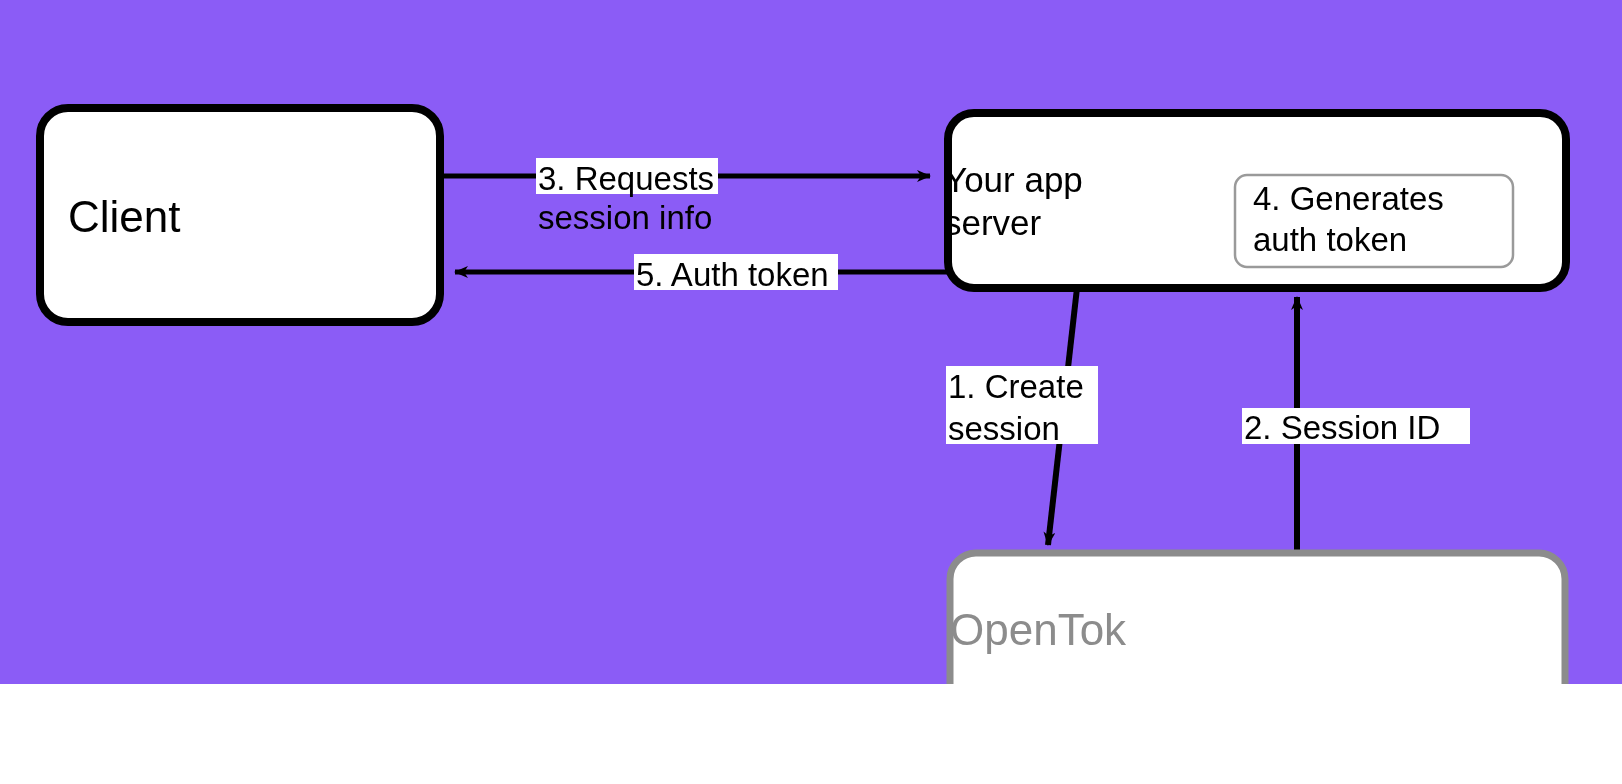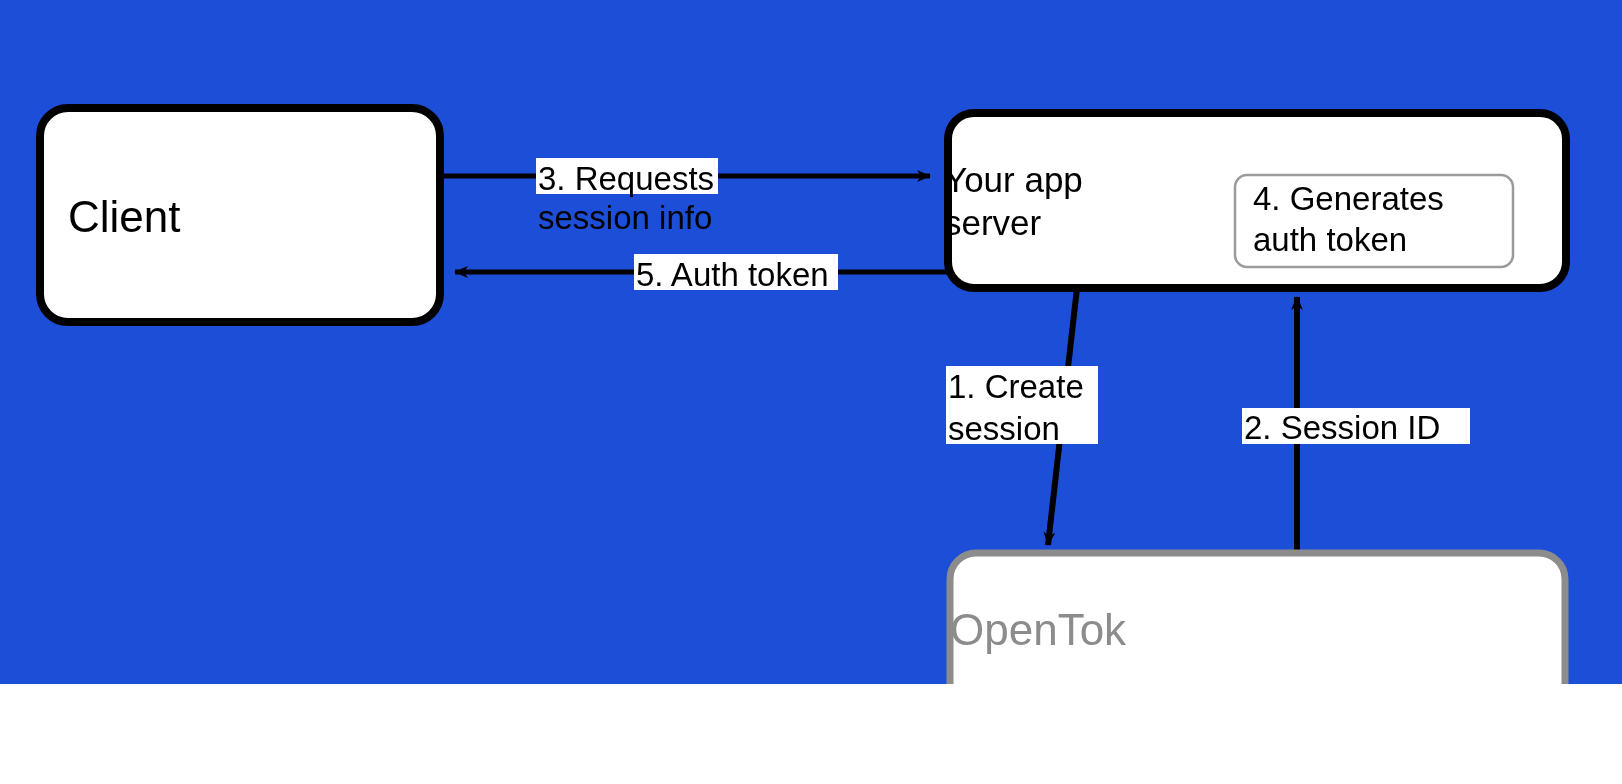--- a/index.html
+++ b/index.html
@@ -8,21 +8,21 @@
     padding: 0;
     background: #ffffff;
   }
   body {
     font-family: "Liberation Sans", sans-serif;
   }
   #diagram-root {
     position: relative;
     width: 1622px;
     height: 684px;
-    background: #1d4ed8;
+    background: #8b5cf6;
     overflow: hidden;
   }
   #diagram-svg {
     position: absolute;
     left: 0;
     top: 0;
     width: 1622px;
     height: 784px;
   }
   .node-label {

